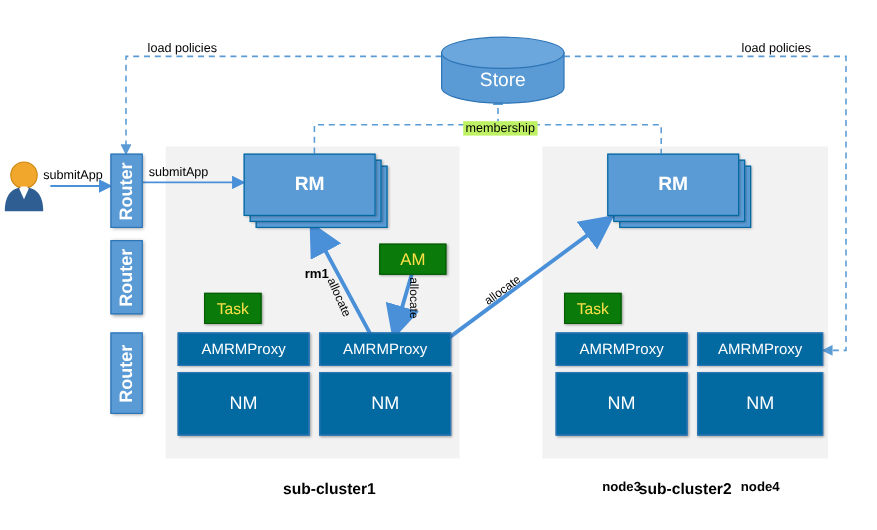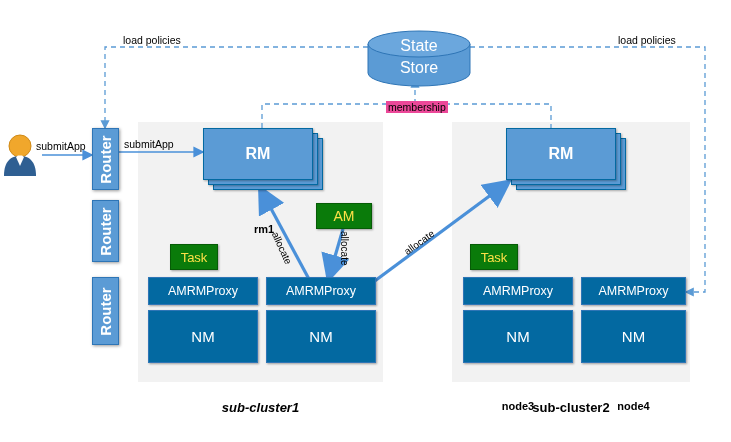--- a/index.html
+++ b/index.html
@@ -85,21 +85,20 @@
       <ellipse cx="419" cy="44" rx="51" ry="13" fill="#6ba7dd" stroke="#2e75b6" stroke-width="1"></ellipse>
     </g>
 
     <g>
       <circle cx="20" cy="146" r="11" fill="#f0a72c" stroke="#d08a17" stroke-width="1"></circle>
       <path d="M4,176 C4,161 11,156 20,156 C29,156 36,161 36,176 Z" fill="#2f5f92"></path>
       <path d="M16,157 L20,166 L24,157 L22,155.5 L18,155.5 Z" fill="#ffffff"></path>
     </g>
   </svg>
 
-  <div class="ss-txt" style="left:364px;top:36px;">State</div>
   <div class="ss-txt" style="left:364px;top:58px;">Store</div>
 
   <div class="router" style="left:92px;top:128px;width:27px;height:62px;">
     <span>Router</span>
   </div>
   <div class="router" style="left:92px;top:200px;width:27px;height:62px;">
     <span>Router</span>
   </div>
   <div class="router" style="left:92px;top:277px;width:27px;height:68px;">
     <span>Router</span>
@@ -129,26 +128,26 @@
 
   <div class="gbox" style="left:470px;top:244px;width:48px;height:26px;font-size:13px;">Task</div>
   <div class="bbox" style="left:463px;top:277px;width:110px;height:28px;font-size:12.5px;">AMRMProxy</div>
   <div class="bbox" style="left:463px;top:310px;width:110px;height:53px;font-size:15px;">NM</div>
   <div class="caption" style="left:463px;top:368px;width:110px;">node3</div>
 
   <div class="bbox" style="left:581px;top:277px;width:105px;height:28px;font-size:12.5px;">AMRMProxy</div>
   <div class="bbox" style="left:581px;top:310px;width:105px;height:53px;font-size:15px;">NM</div>
   <div class="caption" style="left:581px;top:368px;width:105px;">node4</div>
 
-  <div class="sccap" style="left:138px;top:400px;width:245px;font-style:italic;">sub-cluster1</div>
+  <div class="sccap" style="left:152px;top:400px;width:245px;">sub-cluster1</div>
   <div class="sccap" style="left:452px;top:400px;width:238px;">sub-cluster2</div>
 
   <div class="edgelbl" style="left:123px;top:34px;">load policies</div>
   <div class="edgelbl" style="left:618px;top:34px;">load policies</div>
-  <div class="edgelbl" style="left:386px;top:101px;background:#ec4899;padding:0 2px;">membership</div>
+  <div class="edgelbl" style="left:386px;top:101px;background:#bef264;padding:0 2px;">membership</div>
   <div class="edgelbl" style="left:36px;top:140px;">submitApp</div>
   <div class="edgelbl" style="left:124px;top:138px;">submitApp</div>
 
   <div class="rotlbl" style="left:280px;top:230px;transform:rotate(66deg);transform-origin:left top;">allocate</div>
   <div class="rotlbl" style="left:350px;top:231px;transform:rotate(90deg);transform-origin:left top;">allocate</div>
   <div class="rotlbl" style="left:402px;top:248px;transform:rotate(-36deg);transform-origin:left top;">allocate</div>
 
 </div>
 
 </body></html>

